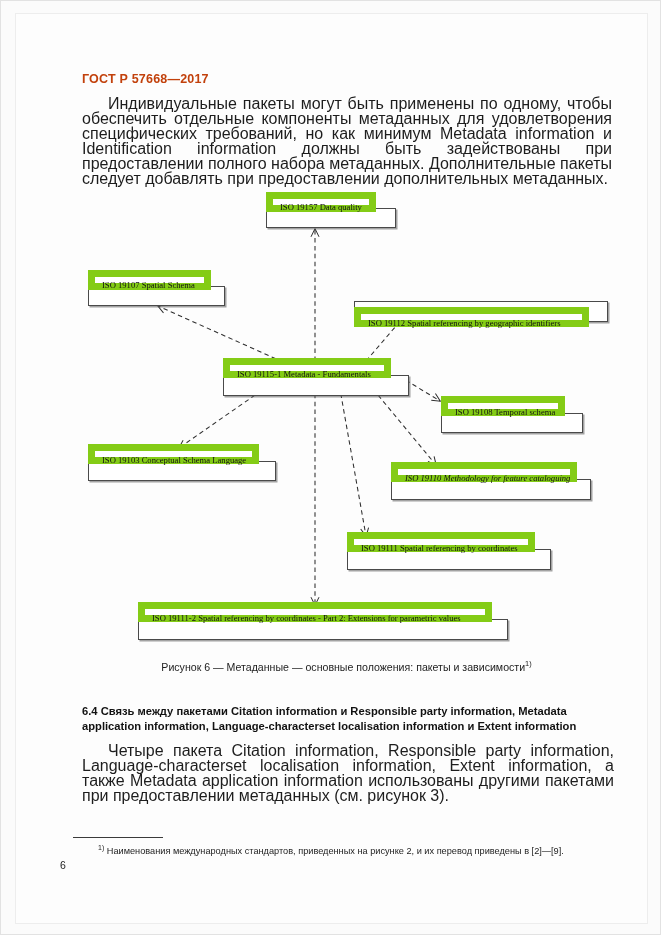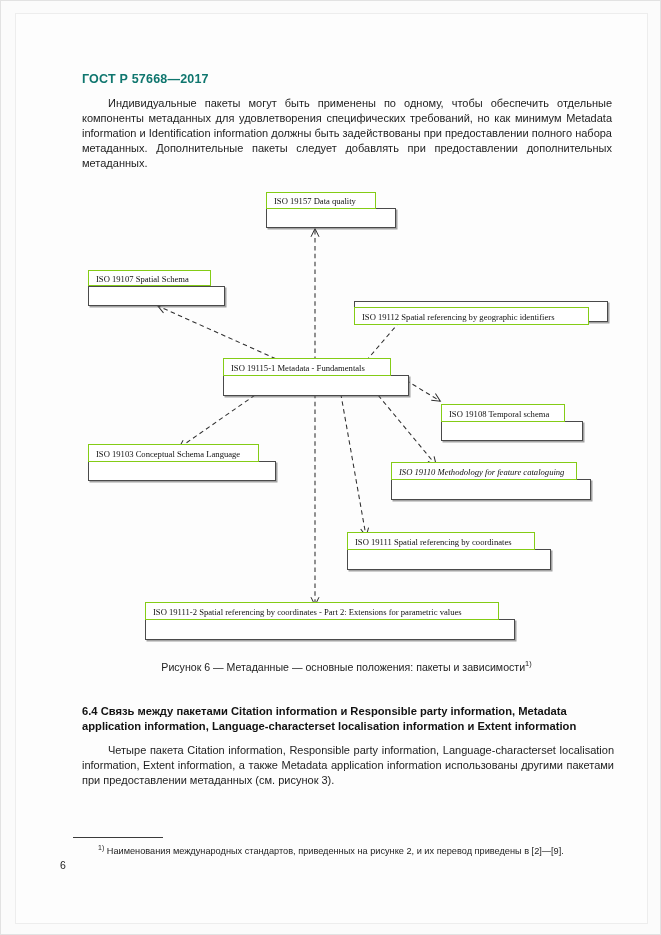--- a/index.html
+++ b/index.html
@@ -20,42 +20,42 @@
     position:absolute;left:14px;top:12px;width:633px;height:911px;
     background:#fdfdfd;
     border:1px solid #ededed;
     box-sizing:border-box;
   }
 
   
   .doc-header{
     position:absolute;left:66px;top:58px;
     font-size:12.5px;font-weight:bold;letter-spacing:.2px;
-    color:#0f766e;
+    color:#c2410c;
     white-space:nowrap;
   }
 
   
   .para{
     position:absolute;
-    font-size:11px;line-height:15.1px;
+    font-size:16px;line-height:15.1px;
     color:#1d1d1d;
     text-align:justify;
   }
   #intro-para{left:66px;top:82px;width:530px;}
   #intro-para .ind{display:inline-block;width:26px;}
 
   
   .diagram{position:absolute;left:50px;top:170px;width:560px;height:465px;}
   .diagram svg{position:absolute;left:0;top:0;}
 
   .node{position:absolute;}
   .node .hdr{
     position:absolute;left:0;top:0;
-    border:1px solid #84cc16;
+    border:7px solid #84cc16;
     background:#ffffff;
     font-family:"Liberation Serif", serif;
     font-size:8.6px;
     color:#111;
     padding:3px 7px 3px 7px;
     white-space:nowrap;
     box-sizing:border-box;
     z-index:3;
   }
   .node .body{
@@ -149,41 +149,41 @@
     <div class="node" style="left:288px;top:100px;width:254px;height:38px;">
       <div class="hdr" style="width:235px;height:18px;line-height:12px;margin-top:23px;">ISO 19112 Spatial referencing by geographic identifiers</div>
       <div class="body" style="top:17px;width:254px;height:21px;"></div>
     </div>
 
     <div class="node" style="left:157px;top:174px;width:186px;height:30px;padding-left:48px;">
       <div class="hdr" style="width:168px;height:18px;line-height:12px;">ISO 19115-1 Metadata - Fundamentals</div>
       <div class="body" style="top:17px;width:186px;height:21px;"></div>
     </div>
 
-    <div class="node" style="left:375px;top:220px;width:142px;height:37px;">
+    <div class="node" style="left:375px;top:212px;width:142px;height:37px;">
       <div class="hdr" style="width:124px;height:18px;line-height:12px;">ISO 19108 Temporal schema</div>
       <div class="body" style="top:17px;width:142px;height:20px;"></div>
     </div>
 
     <div class="node" style="left:22px;top:260px;width:188px;height:37px;">
       <div class="hdr" style="width:171px;height:18px;line-height:12px;padding-left:7px;">ISO 19103 Conceptual Schema Language</div>
       <div class="body" style="top:17px;width:188px;height:20px;"></div>
     </div>
 
     <div class="node" style="left:325px;top:278px;width:200px;height:38px;font-style:italic;">
       <div class="hdr" style="width:186px;height:18px;line-height:12px;">ISO 19110 Methodology for feature cataloguing</div>
       <div class="body" style="top:17px;width:200px;height:21px;"></div>
     </div>
 
     <div class="node" style="left:281px;top:348px;width:204px;height:25px;">
       <div class="hdr" style="width:188px;height:18px;line-height:12px;">ISO 19111 Spatial referencing by coordinates</div>
       <div class="body" style="top:17px;width:204px;height:21px;"></div>
     </div>
 
-    <div class="node" style="left:79px;top:418px;width:370px;height:38px;">
+    <div class="node" style="left:72px;top:418px;width:370px;height:38px;">
       <div class="hdr" style="width:354px;height:18px;line-height:12px;">ISO 19111-2 Spatial referencing by coordinates - Part 2: Extensions for parametric values</div>
       <div class="body" style="top:17px;width:370px;height:21px;"></div>
     </div>
 
   </div>
 
   <div class="caption"><span>Рисунок 6 — Метаданные — основные положения: пакеты и зависимости</span><sup>1)</sup></div>
 
   <div class="sec-head">6.4 Связь между пакетами Citation information и Responsible party information, Metadata application information, Language-characterset localisation information и Extent information</div>
 

